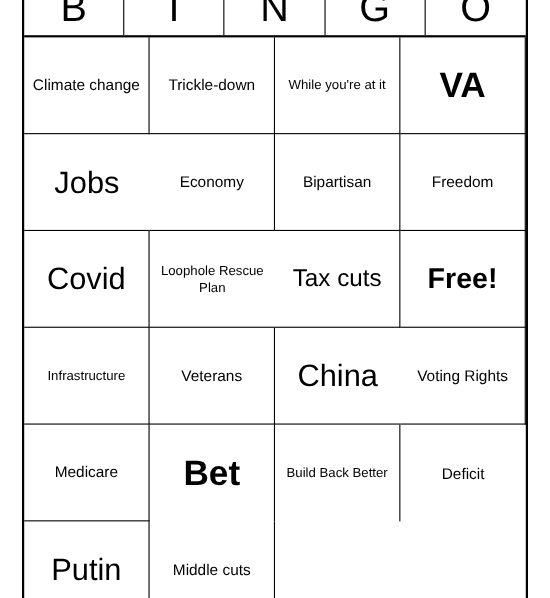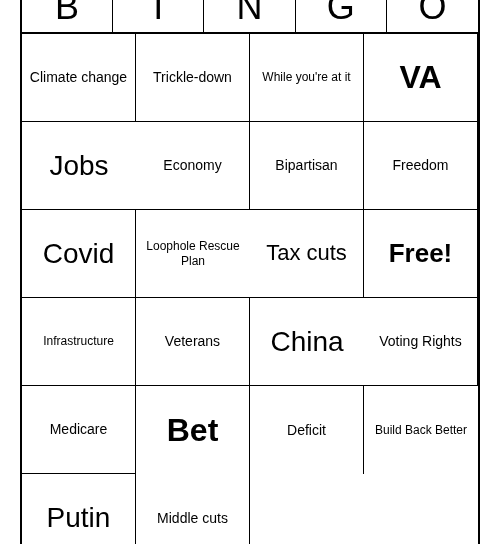--- a/index.html
+++ b/index.html
@@ -116,18 +116,18 @@
       <div class="bingo-cell large">Covid</div>
       <div class="bingo-cell small">Loophole Rescue Plan</div>
       <div class="bingo-cell medium-large">Tax cuts</div>
       <div class="bingo-cell free">Free!</div>
       <div class="bingo-cell small">Infrastructure</div>
       <div class="bingo-cell">Veterans</div>
       <div class="bingo-cell large">China</div>
       <div class="bingo-cell">Voting Rights</div>
       <div class="bingo-cell">Medicare</div>
       <div class="bingo-cell xlarge">Bet</div>
+      <div class="bingo-cell small">Build Back Better</div>
       <div class="bingo-cell">Deficit</div>
-      <div class="bingo-cell small">Build Back Better</div>
       <div class="bingo-cell large">Putin</div>
       <div class="bingo-cell">Middle cuts</div>
     </div>
 </div>
 
 </body></html>

